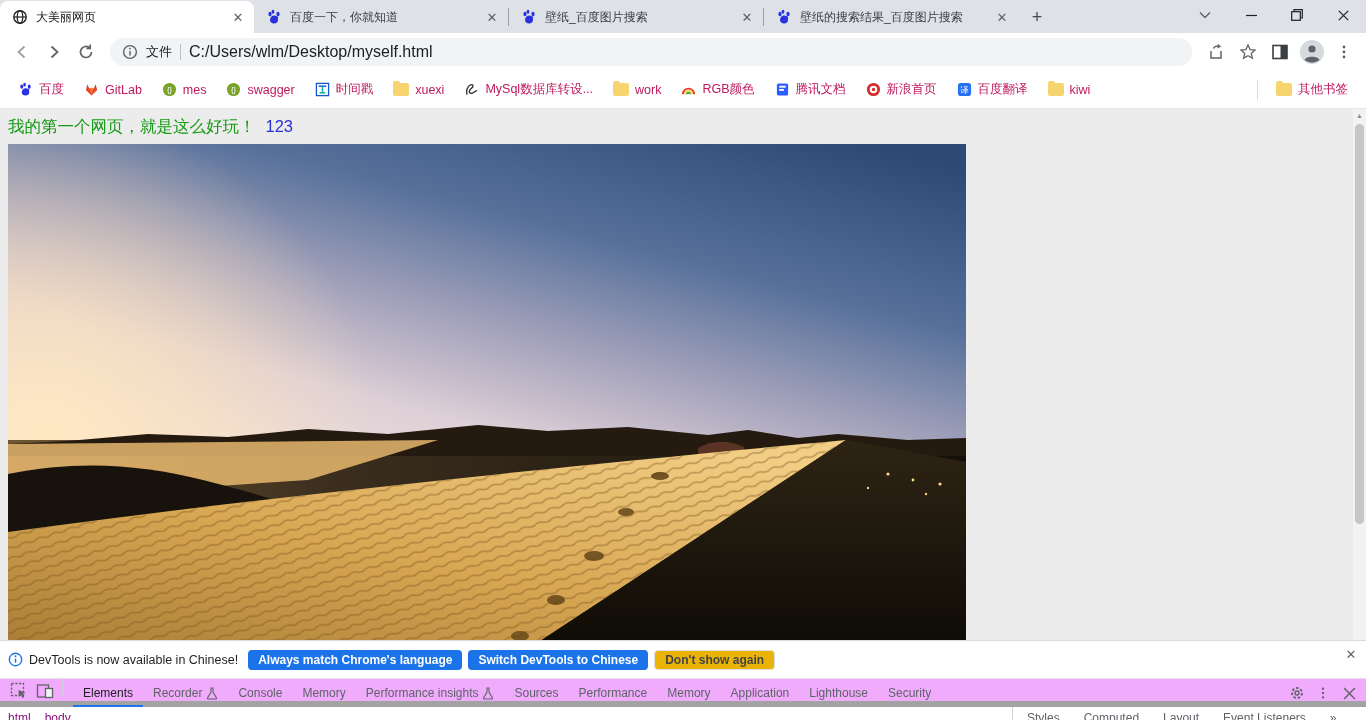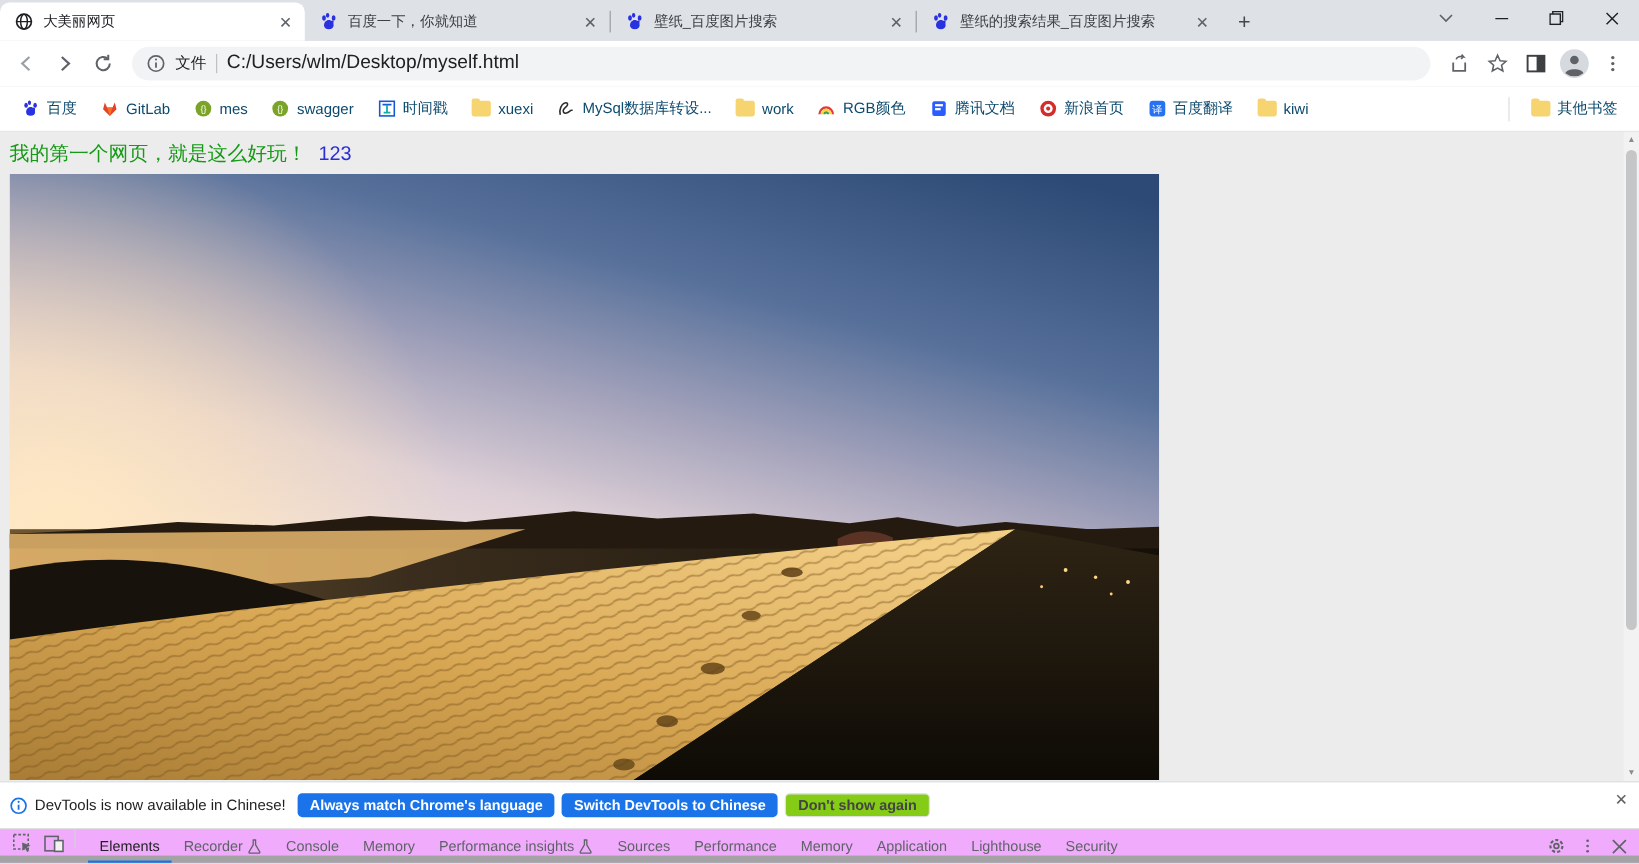--- a/index.html
+++ b/index.html
@@ -21,21 +21,21 @@
   
   .toolbar { height:38px; background:#fff; display:flex; align-items:center; padding:16px 8px; gap:4px; }
   .navbtn { width:28px; height:28px; display:flex; align-items:center; justify-content:center; border-radius:50%; }
   .omnibox { flex:1; height:28px; background:#f1f3f4; border-radius:14px; display:flex; align-items:center; padding:0 12px; gap:8px; margin:0 6px; }
   .omnibox .scheme { font-size:13px; color:#202124; }
   .omnibox .obsep { width:1px; height:16px; background:#bdc1c6; }
   .omnibox .url { font-size:16px; color:#202124; }
 
   
   .bookmarks { height:38px; background:#fff; display:flex; align-items:center; padding:0 10px; gap:4px; border-bottom:1px solid #e4e6e8; }
-  .bm { display:flex; align-items:center; gap:6px; padding:4px 8px; border-radius:14px; font-size:12.5px; color:#0c4a6e; white-space:nowrap; cursor:pointer; }
+  .bm { display:flex; align-items:center; gap:6px; padding:4px 8px; border-radius:14px; font-size:12.5px; color:#be185d; white-space:nowrap; cursor:pointer; }
   .bmspacer { flex:1; }
   .bmsep { width:1px; height:20px; background:#dadce0; margin:0 6px; }
   .folder { width:16px; height:13px; background:#f6d46f; border-radius:2px; position:relative; }
   .folder:before { content:""; position:absolute; top:-2px; left:0; width:7px; height:3px; background:#f6d46f; border-radius:2px 2px 0 0; }
 
   
   .content { height:541px; background:#ececec; position:relative; overflow:hidden; }
   .pageheading { padding:7px 0 6px 8px; font-size:16.5px; }
   .pageheading .green { color:#149a14; }
   .pageheading .blue { color:#2b2fd4; margin-left:10px; }
@@ -44,21 +44,21 @@
 
   
   .pagescroll { position:absolute; top:0; right:0; width:13px; height:541px; background:#f2f2f2; }
   .pagescroll .arrow { position:absolute; left:0; width:13px; height:13px; display:flex; align-items:center; justify-content:center; color:#8a8d90; font-size:7px; }
   .pagescroll .thumb { position:absolute; left:2px; width:9px; top:15px; height:400px; background:#c4c6c8; border-radius:5px; }
 
   
   .notice { height:40px; background:#fff; border-top:1px solid #dadce0; border-bottom:1px solid #e0e0e0; display:flex; align-items:center; padding:0 8px; gap:6px; position:relative; }
   .notice .msg { font-size:12.5px; color:#1f1f1f; margin-right:4px; }
   .btn-primary { background:#1a73e8; color:#fff; font-size:12px; font-weight:bold; border:none; border-radius:4px; height:20px; padding:0 10px; cursor:pointer; font-family:"Liberation Sans",sans-serif; }
-  .btn-plain { background:#84cc16; color:#444; font-size:12px; font-weight:bold; border:1px solid #e0e0e0; border-radius:4px; height:20px; padding:0 10px; cursor:pointer; font-family:"Liberation Sans",sans-serif; }
+  .btn-plain { background:#eab308; color:#444; font-size:12px; font-weight:bold; border:1px solid #e0e0e0; border-radius:4px; height:20px; padding:0 10px; cursor:pointer; font-family:"Liberation Sans",sans-serif; }
   .notice .nclose { position:absolute; right:6px; top:5px; width:18px; height:18px; display:flex; align-items:center; justify-content:center; color:#5f6368; font-size:13px; cursor:pointer; }
 
   
   .dtbar { height:28px; background:#f0abfc; border-bottom:6px solid #a3a3a3; display:flex; align-items:flex-start; padding:0 6px; position:relative; }
   .dticon { width:26px; height:24px; display:flex; align-items:center; justify-content:center; color:#5f6368; cursor:pointer; }
   .dtsep { width:1px; height:16px; background:#d0d3d6; margin:0 4px; }
   .dttabs { display:flex; align-items:center; height:28px; margin-left:6px; }
   .dttab { height:28px; display:flex; align-items:center; gap:4px; padding:0 10px; font-size:12px; color:#5f6368; cursor:pointer; white-space:nowrap; }
   .dttab.active { color:#202124; box-shadow:inset 0 -2px 0 #1a73e8; }
   .dtright { position:absolute; right:4px; top:0; height:28px; display:flex; align-items:center; }
@@ -493,14 +493,29 @@
           </svg>
       </div>
       <div class="dticon">
         <svg width="13" height="13" viewBox="0 0 12 12">
             <path d="M1 1 L11 11 M11 1 L1 11" stroke="#5f6368" stroke-width="1.3"></path>
           </svg>
       </div>
     </div>
   </div>
 
+  <div class="dtbottom">
+    <div class="crumbs">
+      <span class="crumb">html</span>
+      <span class="crumb">body</span>
+    </div>
+    <div class="stylepane">
+      <div class="sptabs">
+        <span>Styles</span>
+        <span>Computed</span>
+        <span>Layout</span>
+        <span>Event Listeners</span>
+        <span>»</span>
+      </div>
+    </div>
+  </div>
 
 </div>
 
 </body></html>

